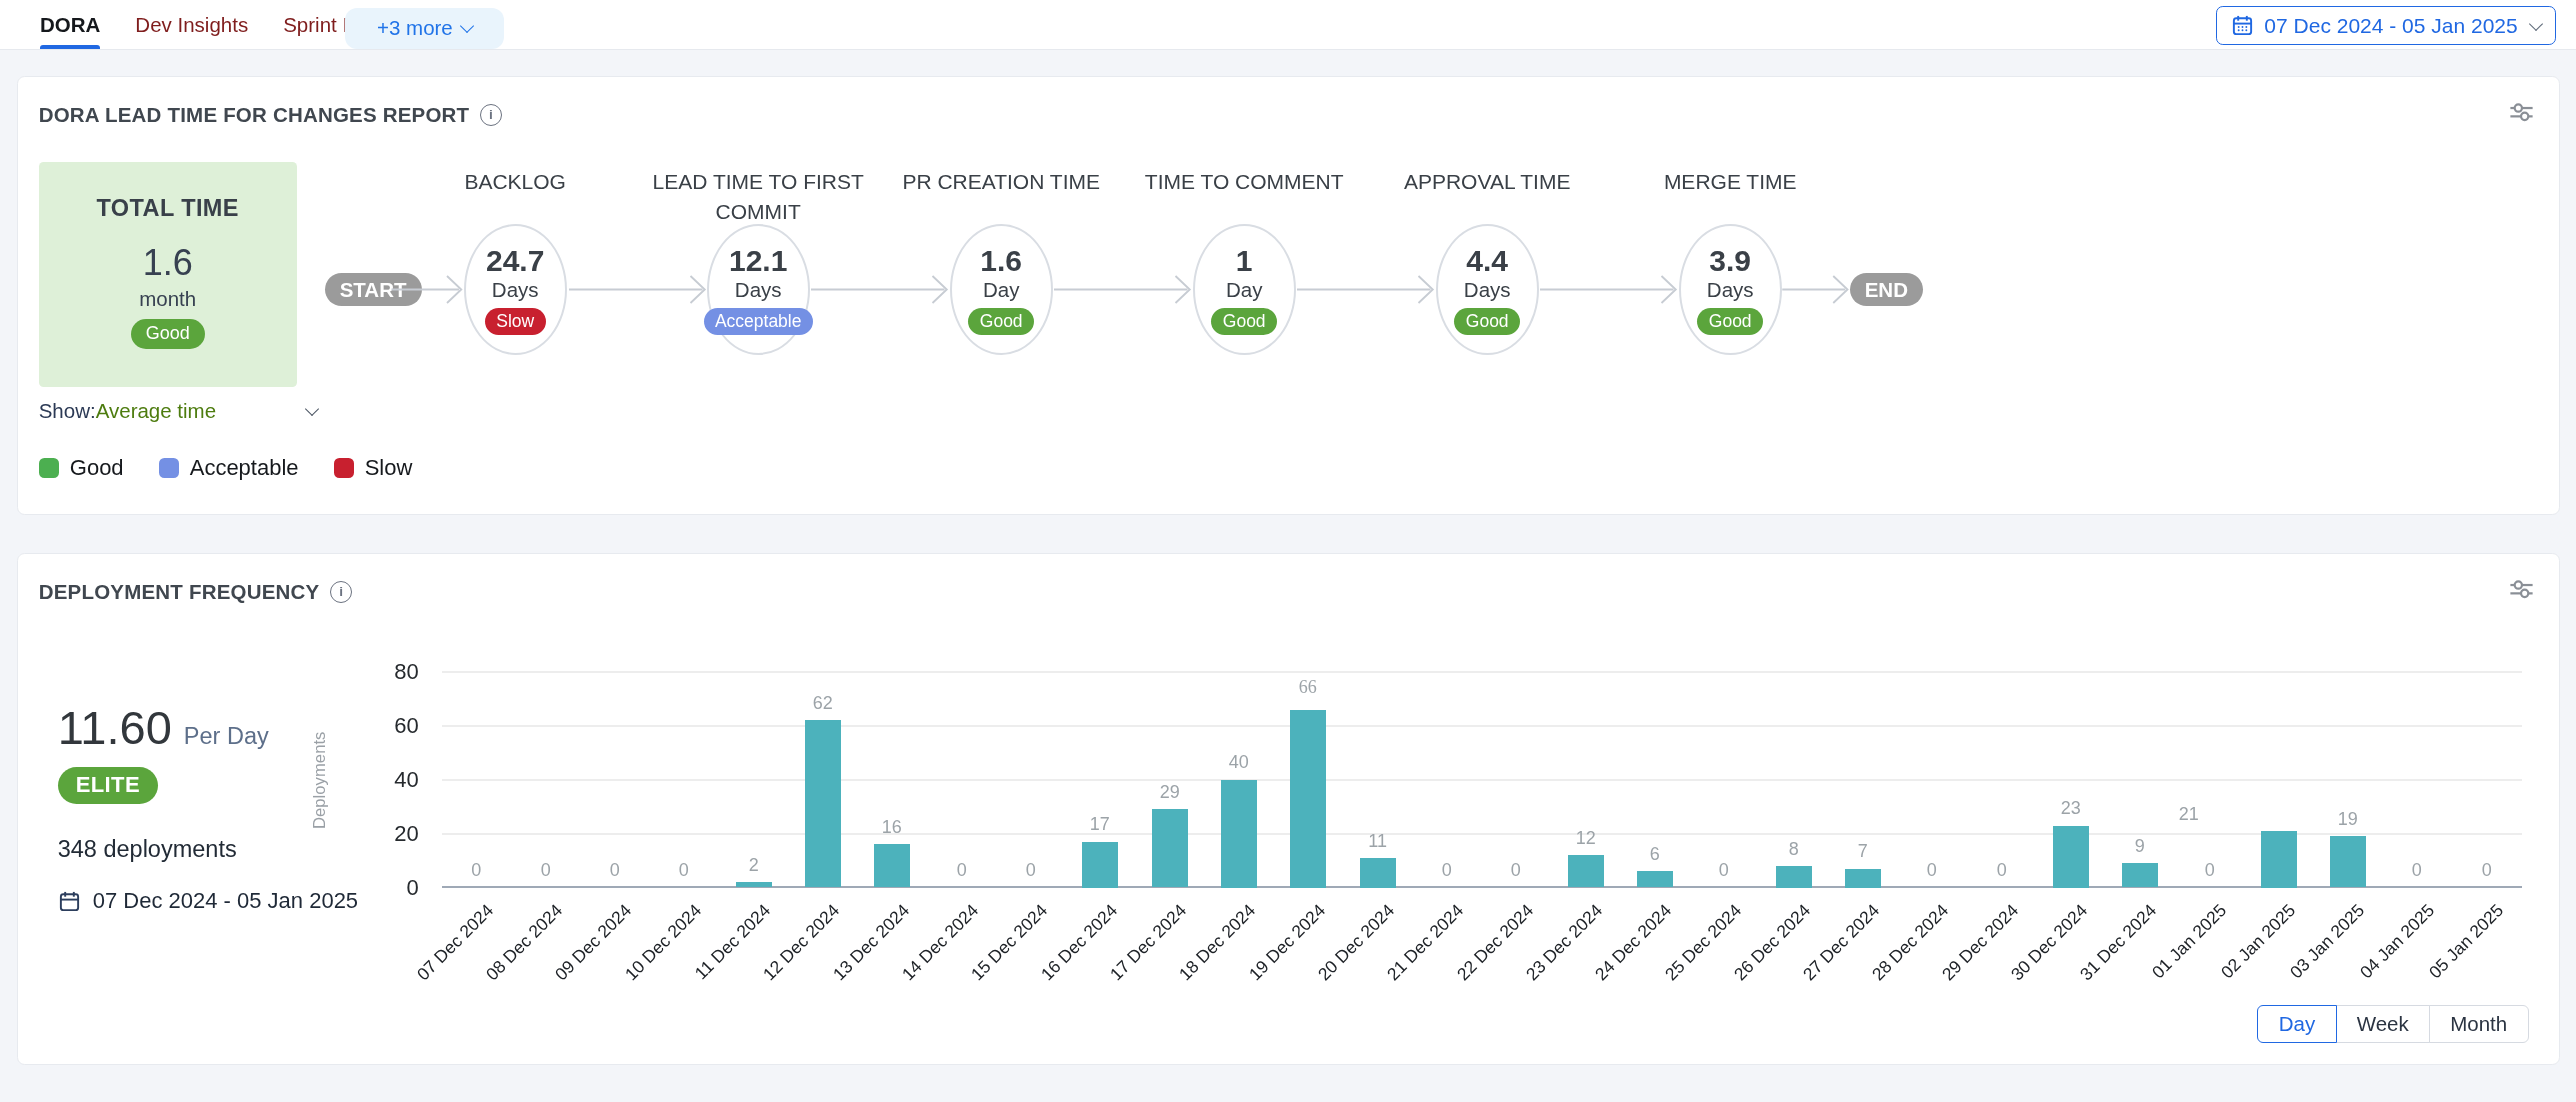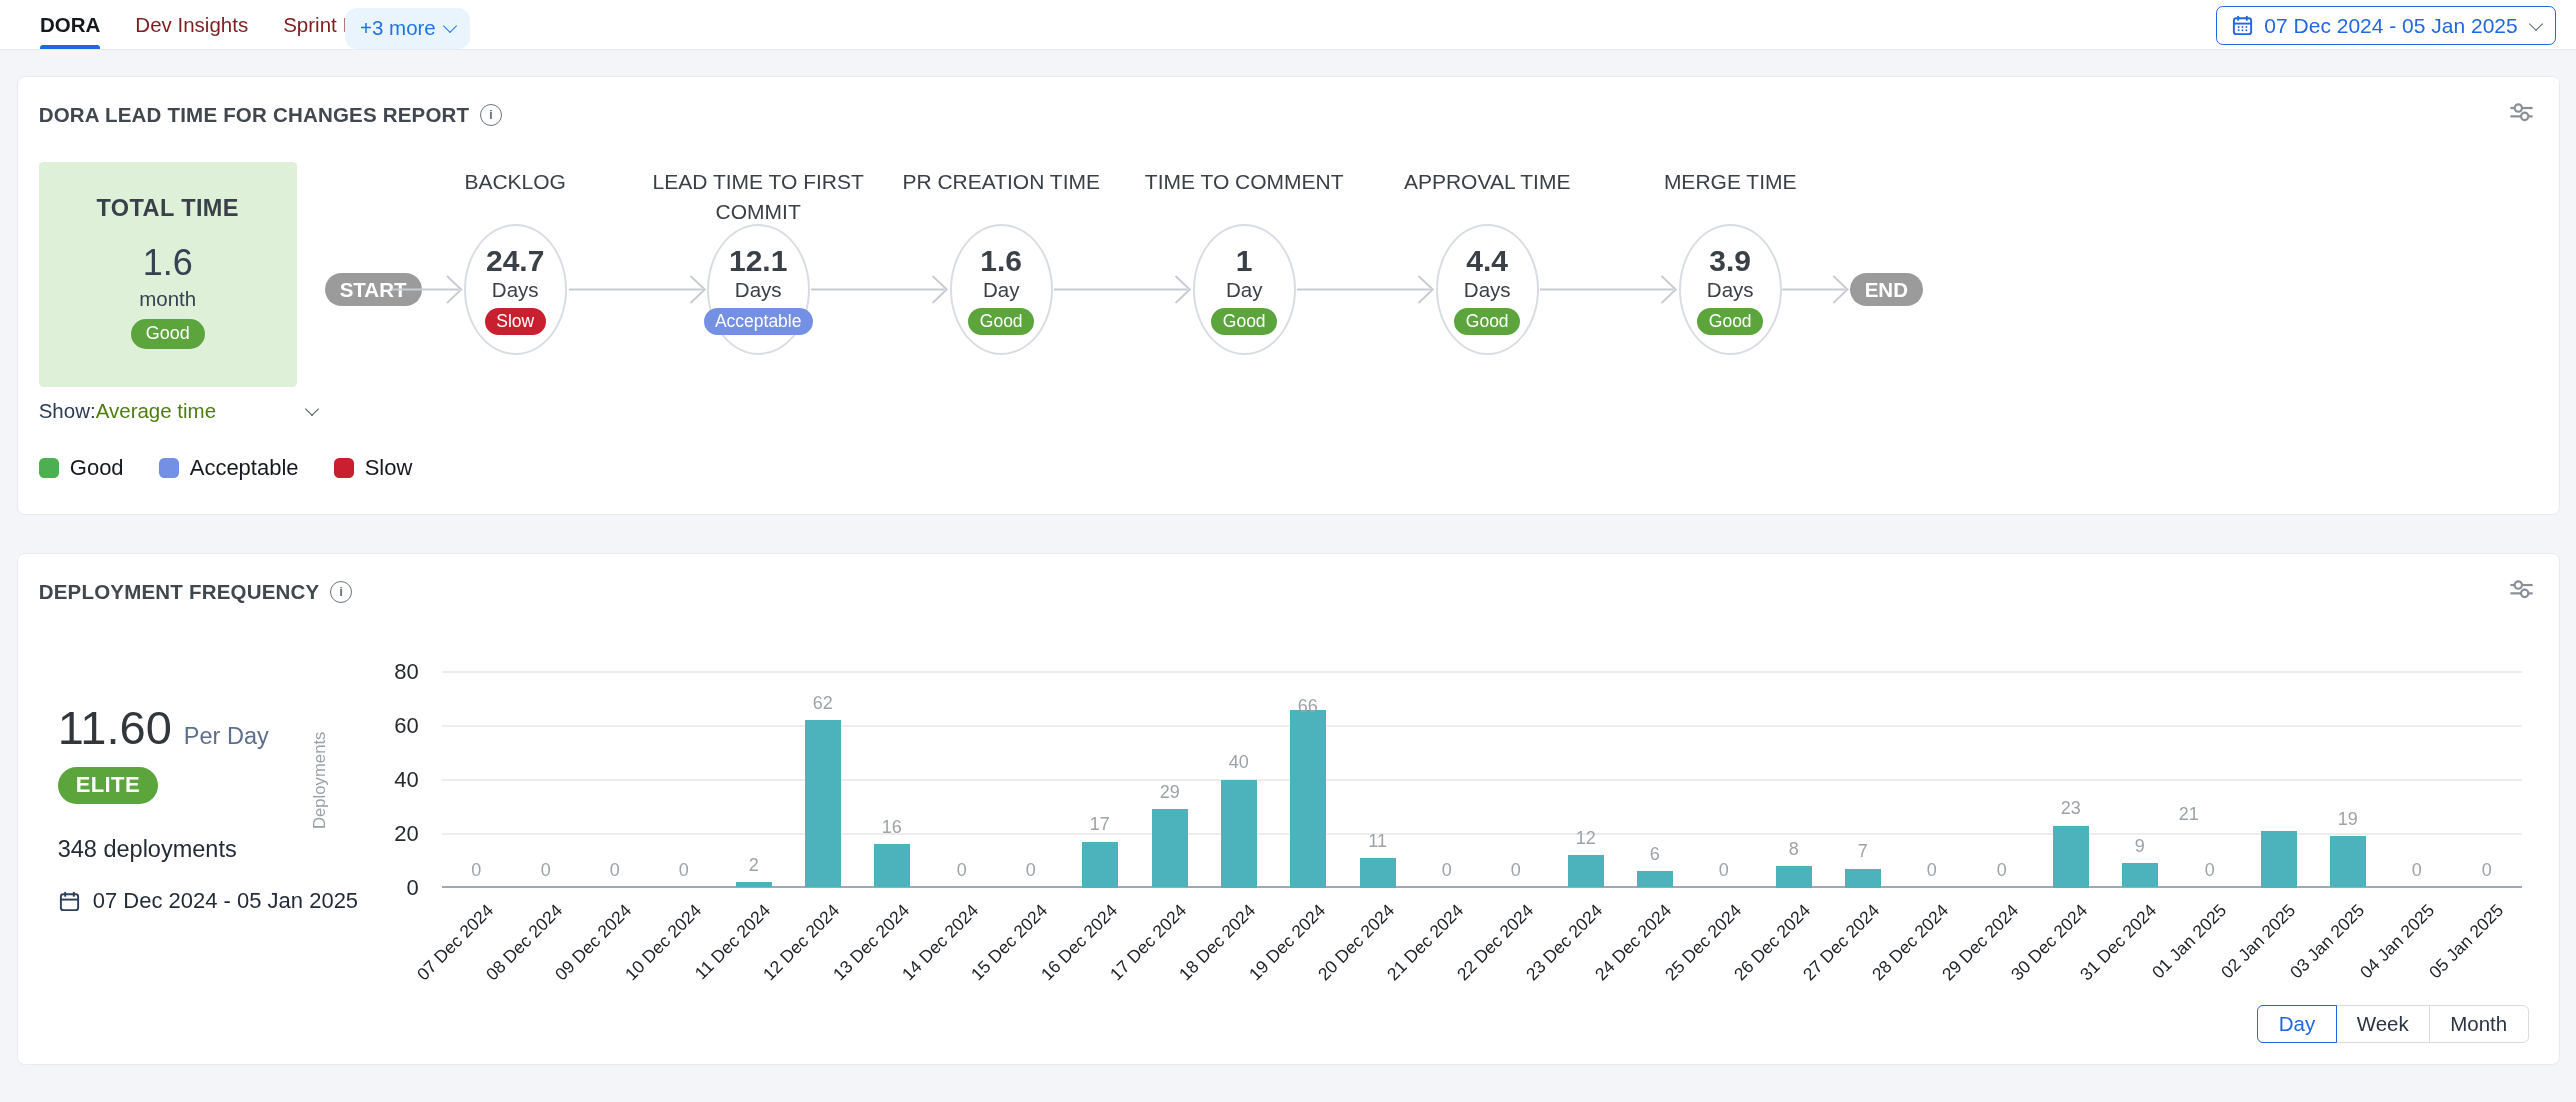--- a/index.html
+++ b/index.html
@@ -6,21 +6,21 @@
   html,body { width:2576px; height:1102px; overflow:hidden;
     font-family:"Liberation Sans", sans-serif; background:#f3f5f9; }
 
   
   .topbar { position:relative; height:50px; background:#fff; border-bottom:1.5px solid #e6e9ee; }
   .tabs { position:absolute; left:24px; top:0; height:100%; display:flex; align-items:center; gap:35px;margin-left:16px; }
   .tab { position:relative; height:100%; display:flex; align-items:center; font-size:20.5px; color:#7f1d1d; cursor:pointer; }
   .tab.active { font-weight:bold; color:#15181c; }
   .tab.active::after { content:""; position:absolute; left:0; right:0; bottom:0; height:3.8px; border-radius:3px 3px 0 0; background:#2068E2; }
   .more-pill { position:absolute; left:345px; top:7.6px; height:41px; display:flex; align-items:center; gap:9px;
-    background:#e9f4fc; color:#2174e8; font-size:20.5px; padding:0 15px; border-radius:12px; cursor:pointer; }
+    background:#e9f4fc; color:#2174e8; font-size:20.5px; padding:0 32px; border-radius:12px; cursor:pointer; }
   .chev { display:inline-block; width:10px; height:10px; border-right:1.9px solid currentColor; border-bottom:1.9px solid currentColor;
     transform:rotate(45deg) translate(-1.5px,-1.5px); }
   .date-btn { position:absolute; right:20px; top:6px; height:39px; display:flex; align-items:center; gap:10.6px;
     border:1.5px solid #2068E2; border-radius:6.8px; background:#fff; color:#2068E2; font-size:21px; font-weight:500; padding:0 13.7px; cursor:pointer; }
   .date-btn .chev { color:#5f6b7a; margin-left:3px; }
 
   
   .card { position:absolute; left:16.7px; width:2543px; background:#fff; border:0.8px solid #e7eaef; border-radius:7.6px; }
   #card-leadtime { top:76px; height:439px; }
   #card-deploy  { top:553px; height:512px; }
@@ -304,21 +304,21 @@
       <div class="bar" style="left: 640px; width: 36px; top: 170px; height: 46px; background: rgb(76, 178, 188);"></div>
       <div class="bar-value" style="left: 624px; top: 142px;">17</div>
       <div class="x-label" style="left: 498px; top: 228px;">16 Dec 2024</div>
       <div class="bar" style="left: 710px; width: 36px; top: 137px; height: 78px; background: rgb(76, 178, 188);"></div>
       <div class="bar-value" style="left: 694px; top: 110px;">29</div>
       <div class="x-label" style="left: 567px; top: 228px;">17 Dec 2024</div>
       <div class="bar" style="left: 779px; width: 36px; top: 108px; height: 108px; background: rgb(76, 178, 188);"></div>
       <div class="bar-value" style="left: 763px; top: 80px;">40</div>
       <div class="x-label" style="left: 636px; top: 228px;">18 Dec 2024</div>
       <div class="bar" style="left: 848px; width: 36px; top: 38px; height: 178px; background: rgb(76, 178, 188);"></div>
-      <div class="bar-value" style="left: 832px; top: 24px;">66</div>
+      <div class="bar-value" style="left: 832px; top: 5px; font-family: Liberation Serif, serif;">66</div>
       <div class="x-label" style="left: 706px; top: 228px;">19 Dec 2024</div>
       <div class="bar" style="left: 918px; width: 36px; top: 186px; height: 30px; background: rgb(76, 178, 188);"></div>
       <div class="bar-value" style="left: 902px; top: 159px;">11</div>
       <div class="x-label" style="left: 775px; top: 228px;">20 Dec 2024</div>
       <div class="bar-value" style="left: 971px; top: 188px;">0</div>
       <div class="x-label" style="left: 844px; top: 228px;">21 Dec 2024</div>
       <div class="bar-value" style="left: 1040px; top: 188px;">0</div>
       <div class="x-label" style="left: 914px; top: 228px;">22 Dec 2024</div>
       <div class="bar" style="left: 1126px; width: 36px; top: 183px; height: 32px; background: rgb(76, 178, 188);"></div>
       <div class="bar-value" style="left: 1110px; top: 156px;">12</div>

